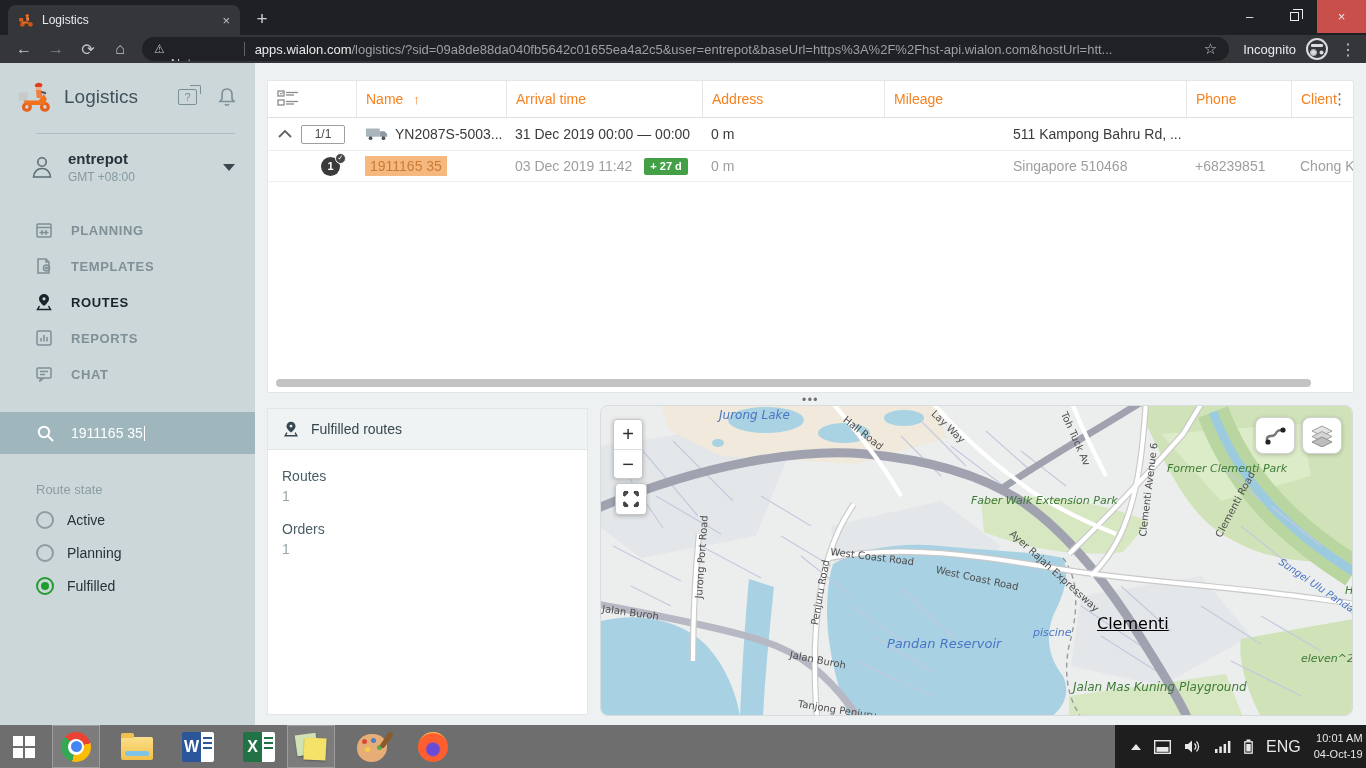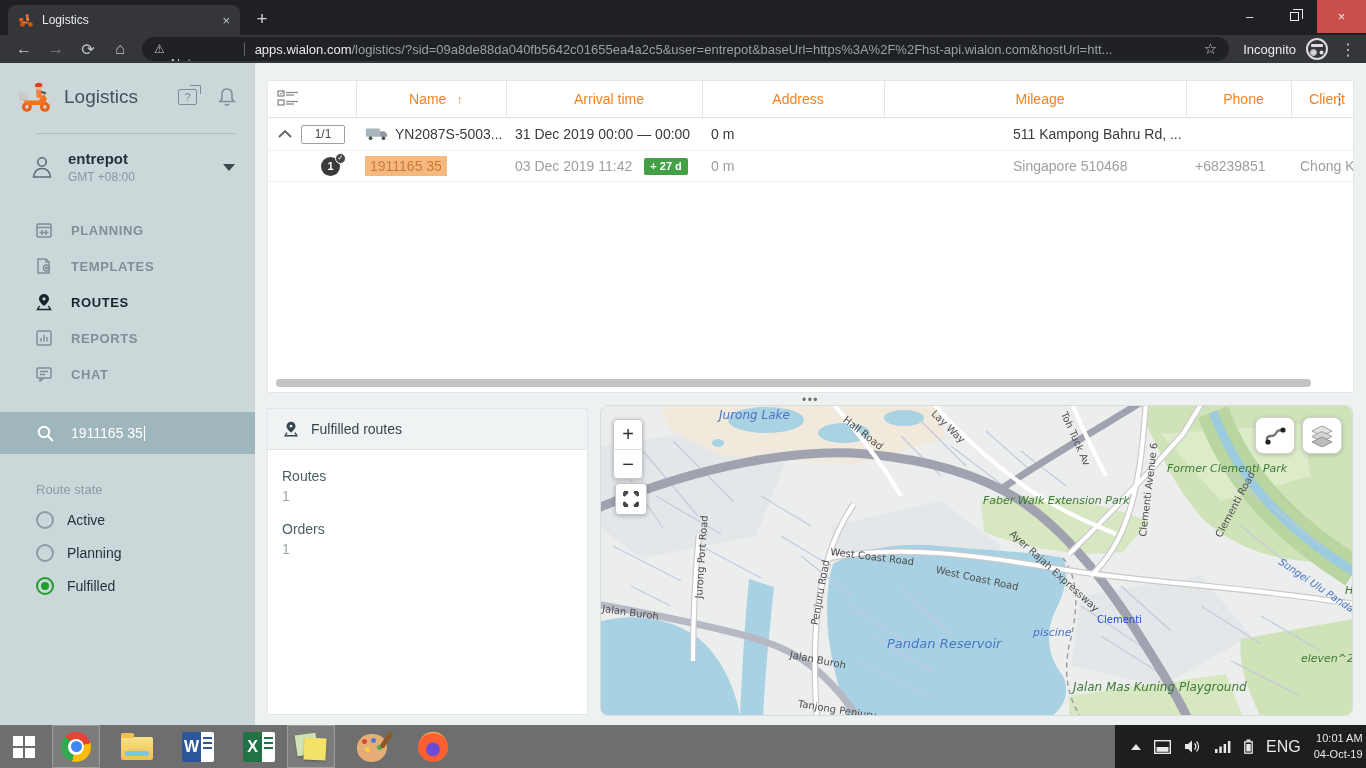--- a/index.html
+++ b/index.html
@@ -63,21 +63,21 @@
   .radio { width:18px; height:18px; border-radius:50%; border:2px solid #8a9da3; position:relative; background:transparent; }
   .radio.checked { border-color:#1f9e2e; }
   .radio.checked::after { content:""; position:absolute; left:3px; top:3px; width:8px; height:8px; border-radius:50%; background:#1f9e2e; }
   .radio-label { font-size:14px; color:#25333a; }
 
   
   .main { flex:1; position:relative; background:#eef1f2; }
   .table-card { position:absolute; left:12px; top:17px; width:1087px; height:313px; background:#fff; border:1px solid #e2e6e8; border-radius:2px; }
   .t-header { height:37px; display:flex; align-items:center; border-bottom:1px solid #dfdfdf; position:relative; color:#f6821f; font-size:14px; }
   .hc { height:100%; display:flex; align-items:center; padding-left:9px; }
-  .hc + .hc { border-left:1px solid #e6e6e6;justify-content:center; }
+  .hc + .hc { border-left:1px solid #e6e6e6; }
   .c-ctrl { width:88px; } .c-name { width:150px; } .c-arr { width:196px; } .c-mil { width:302px; }
   .c-addr { width:182px; } .c-ph { width:105px; } .c-cli { flex:1; overflow:hidden; }
   .sort-arrow { margin-left:10px; font-size:13px; }
   .cols-icon { margin-left:0px; }
   .kebab-h { position:absolute; right:6px; top:9px; color:#5f6368; font-size:15px; }
   .t-row { display:flex; align-items:center; border-bottom:1px solid #efefef; font-size:14px; }
   .row-group { height:33px; color:#3a3a3a; }
   .row-order { height:31px; color:#9e9e9e; }
   .cell { height:100%; display:flex; align-items:center; padding-left:9px; white-space:nowrap; overflow:hidden; }
   .counter-box { width:44px; height:19px; border:1px solid #9aa0a3; border-radius:2px; display:flex; align-items:center; justify-content:center; font-size:12px; color:#4a4a4a; margin-left:8px; background:#fff; }
@@ -96,21 +96,21 @@
   .s-value { font-size:14px; color:#9aa6ab; margin:4px 0 17px; }
 
   
   .map-card { position:absolute; left:345px; top:342px; width:753px; height:311px; border-radius:8px; overflow:hidden; background:#eceeed; border:1px solid #d8dcdd; }
   .map-card svg.base { position:absolute; left:0; top:0; }
   .map-label { position:absolute; white-space:nowrap; transform-origin:0 0; font-family:"DejaVu Sans",sans-serif; }
   .ml-road { font-size:10px; color:#4e4e4e; }
   .ml-water { font-style:italic; color:#4a74c4; font-size:12px; }
   .ml-water.big { font-size:13px; }
   .ml-park { font-style:italic; color:#3d7a35; font-size:11px; }
-  .ml-place { color:#1d4ed8; font-size:10px; }
+  .ml-place { color:#000000; font-size:16px;text-decoration:underline; }
   .zoomctl { position:absolute; left:12px; top:13px; width:30px; background:#fff; border:1px solid #c6c6c6; border-radius:4px; box-shadow:0 1px 4px rgba(0,0,0,.25); }
   .zbtn { width:100%; height:29px; display:flex; align-items:center; justify-content:center; font-size:20px; color:#2f2f2f; }
   .zbtn + .zbtn { border-top:1px solid #ddd; }
   .fsbtn { position:absolute; left:14px; top:77px; width:32px; height:32px; background:#fff; border:1px solid #c6c6c6; border-radius:4px; box-shadow:0 1px 4px rgba(0,0,0,.25); display:flex; align-items:center; justify-content:center; }
   .map-rbtn { position:absolute; top:11px; width:40px; height:37px; background:#fff; border:1px solid #d2d2d2; border-radius:8px; box-shadow:0 1px 4px rgba(0,0,0,.2); display:flex; align-items:center; justify-content:center; }
   .rbtn-route { right:57px; } .rbtn-layers { right:10px; }
 
   
   .taskbar { position:absolute; left:0; top:725px; width:1366px; height:43px; background:#6e6e6e; display:flex; align-items:center; }
   .tb-start { width:48px; height:43px; display:flex; align-items:center; justify-content:center; }
@@ -439,21 +439,21 @@
             <path d="M330 -5 C360 30 395 60 430 85 C460 105 490 118 515 128"></path>
             <path d="M470 -5 C480 20 492 45 505 70"></path>
           </g>
         </svg>
 
         <span class="map-label ml-water" style="left:118px; top:2px;">Jurong Lake</span>
         <span class="map-label ml-road" style="left:247px; top:8px; transform:rotate(38deg);">Hall Road</span>
         <span class="map-label ml-road" style="left:336px; top:2px; transform:rotate(44deg);">Lay Way</span>
         <span class="map-label ml-road" style="left:468px; top:4px; transform:rotate(66deg);">Toh Tuck Av</span>
         <span class="map-label ml-park" style="left:566px; top:56px;">Former Clementi Park</span>
-        <span class="map-label ml-park" style="left:382px; top:88px;">Faber Walk Extension Park</span>
+        <span class="map-label ml-park" style="left:370px; top:88px;">Faber Walk Extension Park</span>
         <span class="map-label ml-road" style="left:536px; top:130px; transform:rotate(-83deg);">Clementi Avenue 6</span>
         <span class="map-label ml-road" style="left:612px; top:128px; transform:rotate(-62deg);">Clementi Road</span>
         <span class="map-label ml-road" style="left:414px; top:122px; transform:rotate(42deg);">Ayer Rajah Expressway</span>
         <span class="map-label ml-road" style="left:230px; top:140px; transform:rotate(7deg);">West Coast Road</span>
         <span class="map-label ml-road" style="left:336px; top:158px; transform:rotate(12deg);">West Coast Road</span>
         <span class="map-label ml-road" style="left:208px; top:218px; transform:rotate(-80deg);">Penjuru Road</span>
         <span class="map-label ml-road" style="left:92px; top:192px; transform:rotate(-86deg);">Jurong Port Road</span>
         <span class="map-label ml-road" style="left:2px; top:197px; transform:rotate(8deg);">Jalan Buroh</span>
         <span class="map-label ml-road" style="left:190px; top:243px; transform:rotate(11deg);">Jalan Buroh</span>
         <span class="map-label ml-road" style="left:198px; top:292px; transform:rotate(9deg);">Tanjong Penjuru</span>

